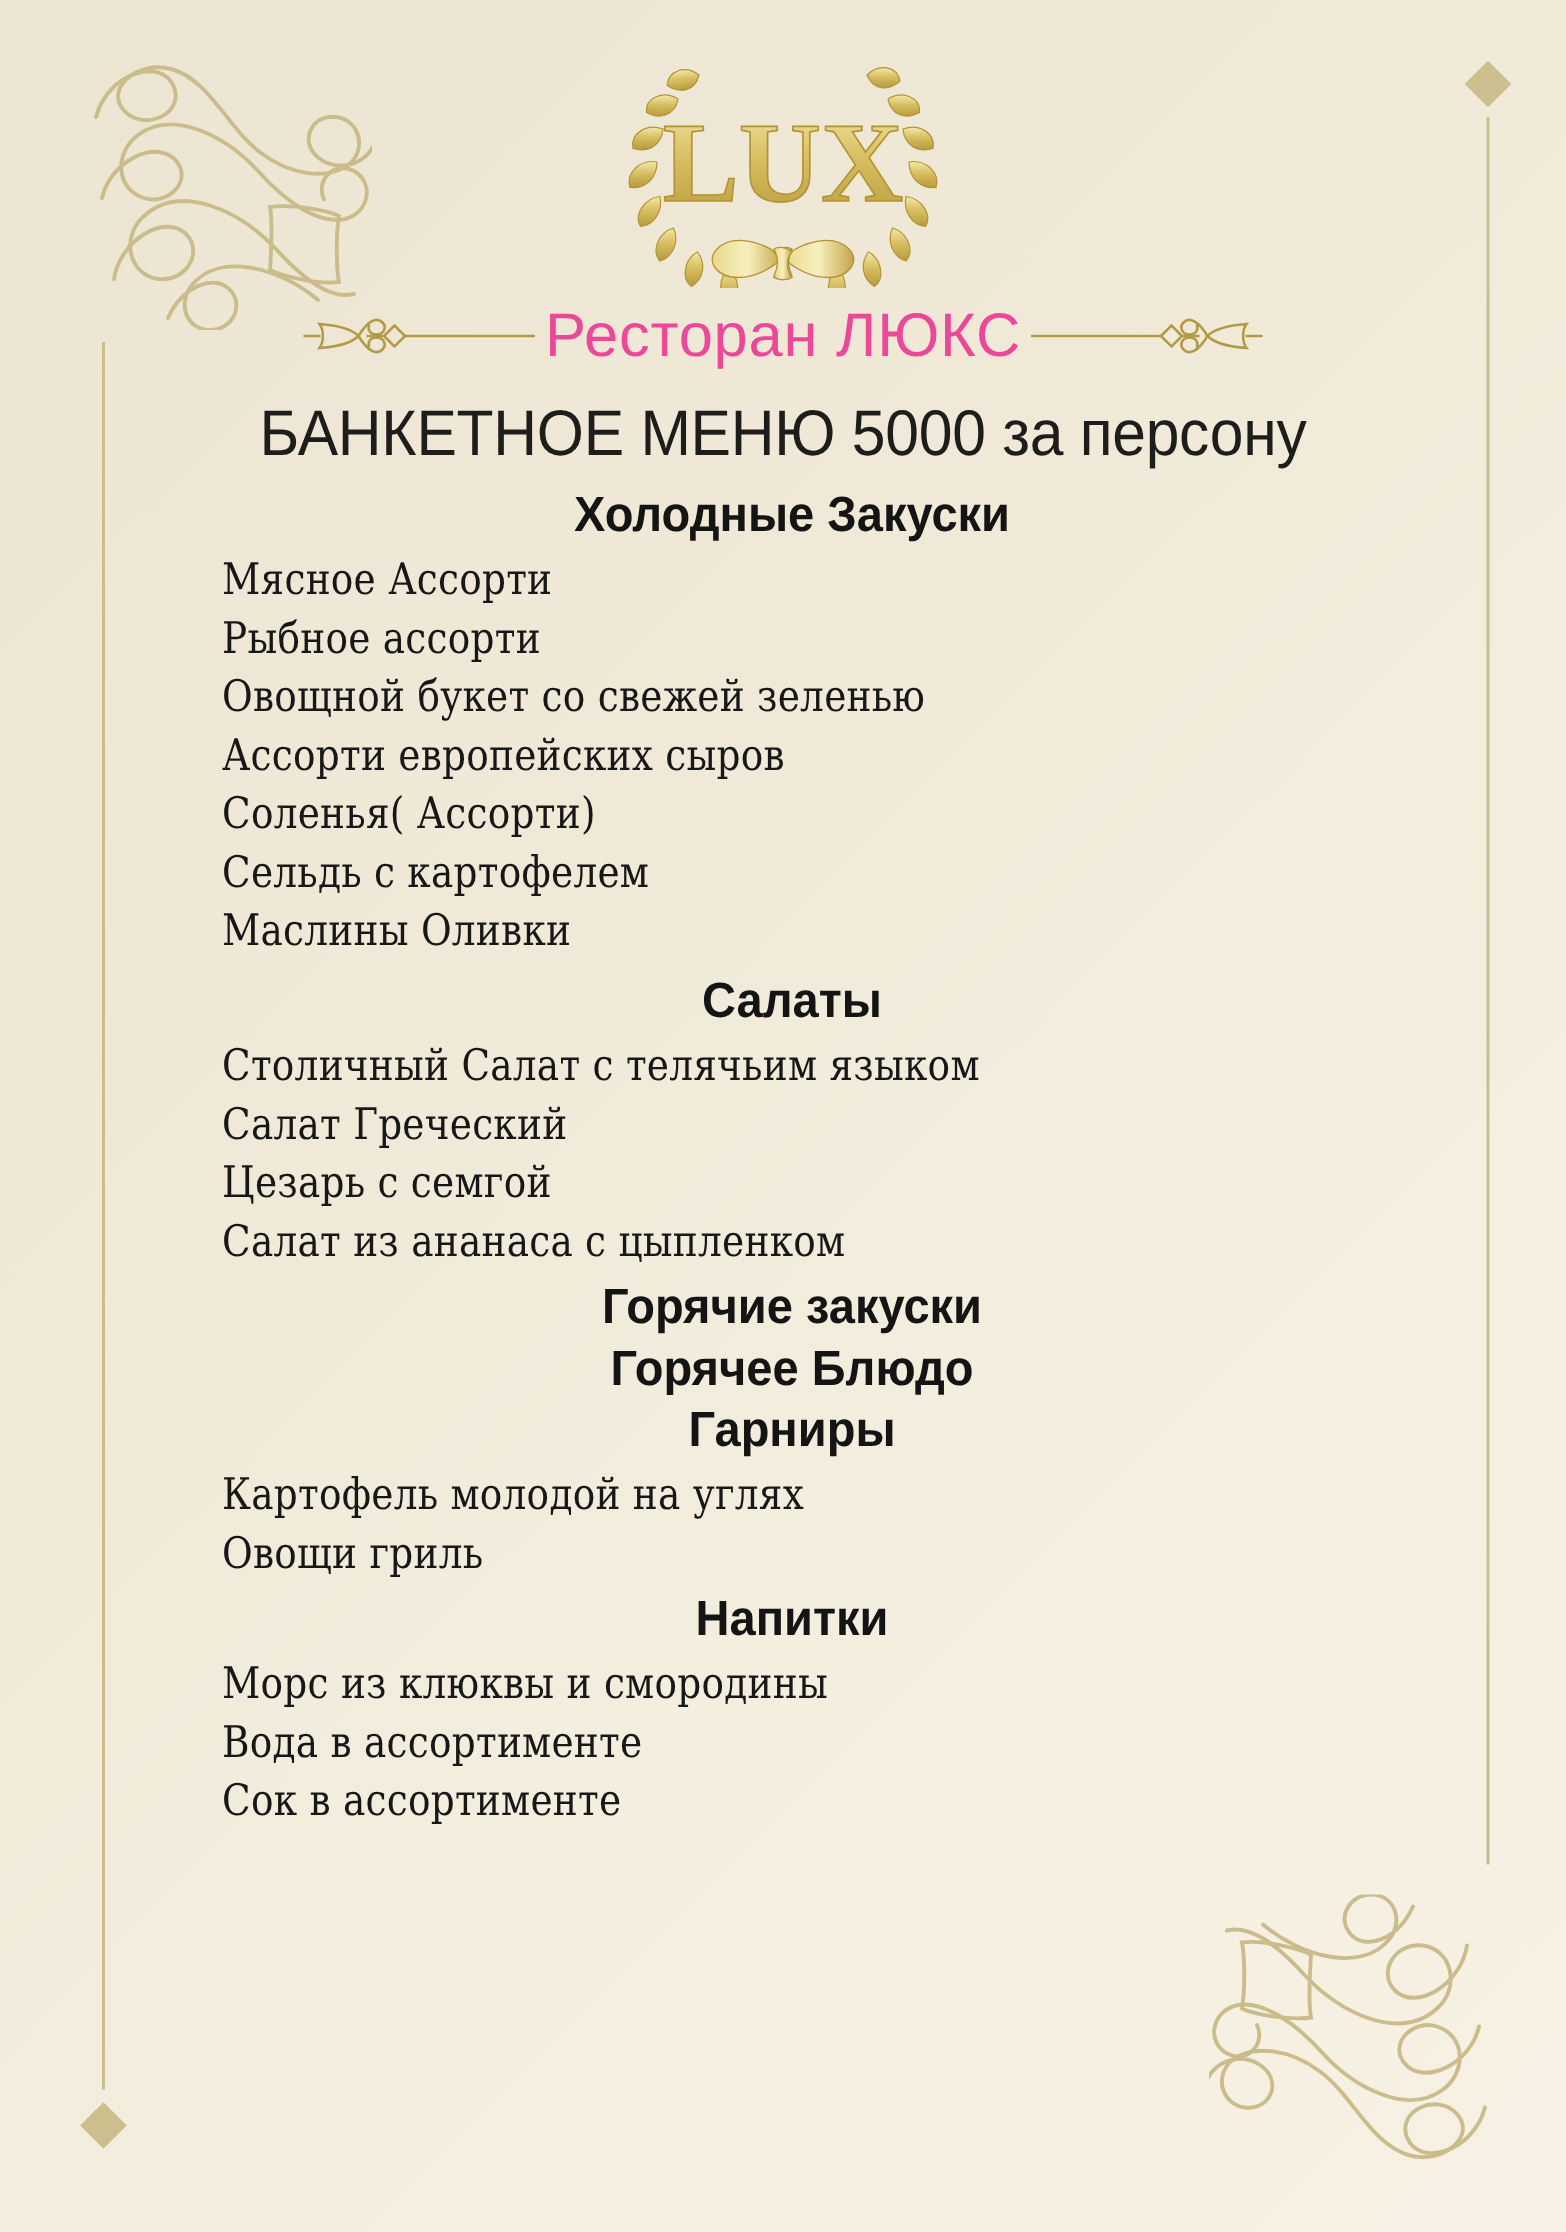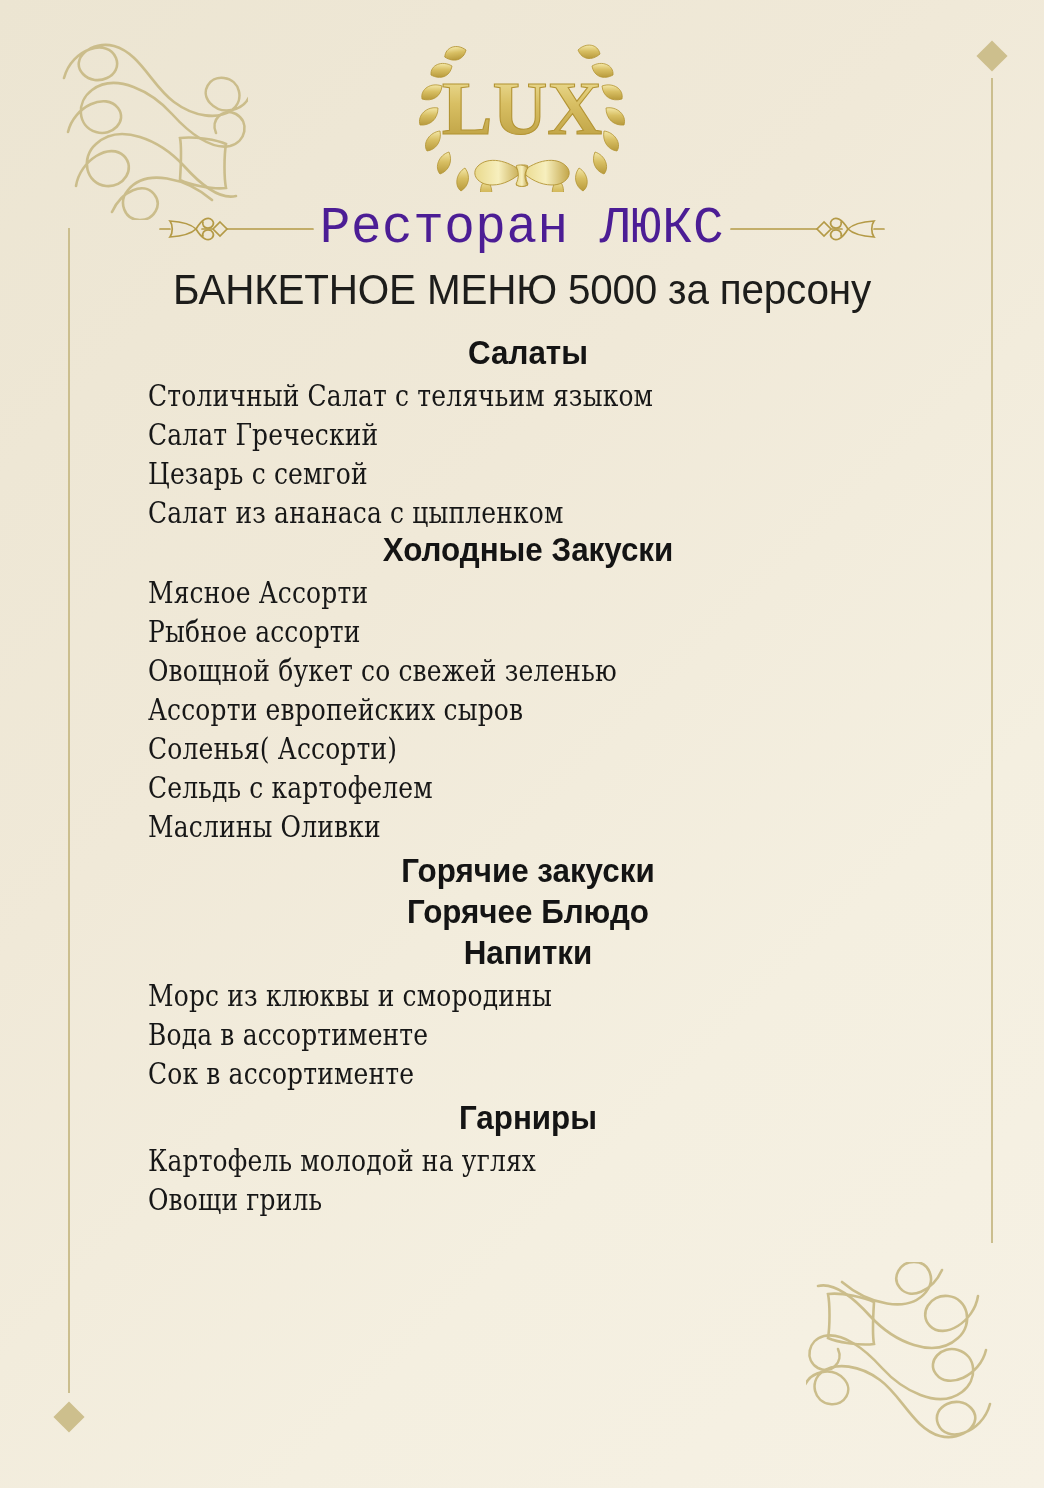--- a/index.html
+++ b/index.html
@@ -65,23 +65,23 @@
     position: absolute;
     left: 0;
     right: 0;
     top: 168px;
     display: flex;
     align-items: center;
     justify-content: center;
     gap: 0;
   }
   .brand-name {
-    font-family: Liberation Mono, monospace;
-    font-size: 51px;
-    color: #4c1d95;
+    font-family: Liberation Sans, sans-serif;
+    font-size: 41px;
+    color: #ec4899;
     letter-spacing: 0.5px;
     white-space: nowrap;
     padding: 0 6px;
   }
 
   
   .menu-title {
     position: absolute;
     left: 0;
     right: 0;
@@ -239,61 +239,61 @@
         </g>
       </svg>
     </div>
   </div>
 
   <h1 class="menu-title">БАНКЕТНОЕ МЕНЮ 5000 за персону</h1>
 
   <div class="content">
 
     <div>
-      <h2 class="section-head s-salads">Салаты</h2>
-      <ul class="dish-list">
-        <li class="dish">Столичный Салат с телячьим языком</li>
-        <li class="dish">Салат Греческий</li>
-        <li class="dish">Цезарь с семгой</li>
-        <li class="dish">Салат из ананаса с цыпленком</li>
-      </ul>
-    </div>
-
-    <div>
       <h2 class="section-head s-cold">Холодные Закуски</h2>
       <ul class="dish-list">
         <li class="dish">Мясное Ассорти</li>
         <li class="dish">Рыбное ассорти</li>
         <li class="dish">Овощной букет со свежей зеленью</li>
         <li class="dish">Ассорти европейских сыров</li>
         <li class="dish">Соленья( Ассорти)</li>
         <li class="dish">Сельдь с картофелем</li>
         <li class="dish">Маслины Оливки</li>
       </ul>
     </div>
 
     <div>
+      <h2 class="section-head s-salads">Салаты</h2>
+      <ul class="dish-list">
+        <li class="dish">Столичный Салат с телячьим языком</li>
+        <li class="dish">Салат Греческий</li>
+        <li class="dish">Цезарь с семгой</li>
+        <li class="dish">Салат из ананаса с цыпленком</li>
+      </ul>
+    </div>
+
+    <div>
       <h2 class="section-head s-hotapp">Горячие закуски</h2>
     </div>
 
     <div>
       <h2 class="section-head s-main">Горячее Блюдо</h2>
+    </div>
+
+    <div>
+      <h2 class="section-head s-garnish">Гарниры</h2>
+      <ul class="dish-list">
+        <li class="dish">Картофель молодой на углях</li>
+        <li class="dish">Овощи гриль</li>
+      </ul>
     </div>
 
     <div>
       <h2 class="section-head s-drinks">Напитки</h2>
       <ul class="dish-list">
         <li class="dish">Морс из клюквы и смородины</li>
         <li class="dish">Вода в ассортименте</li>
         <li class="dish">Сок в ассортименте</li>
       </ul>
     </div>
 
-    <div>
-      <h2 class="section-head s-garnish">Гарниры</h2>
-      <ul class="dish-list">
-        <li class="dish">Картофель молодой на углях</li>
-        <li class="dish">Овощи гриль</li>
-      </ul>
-    </div>
-
   </div>
 </div>
 
 </body></html>

